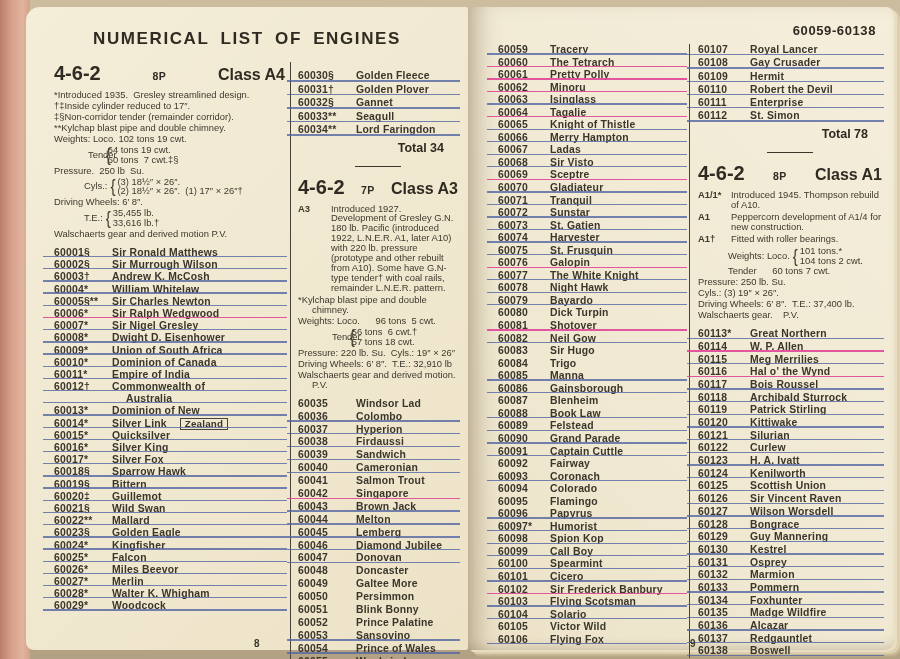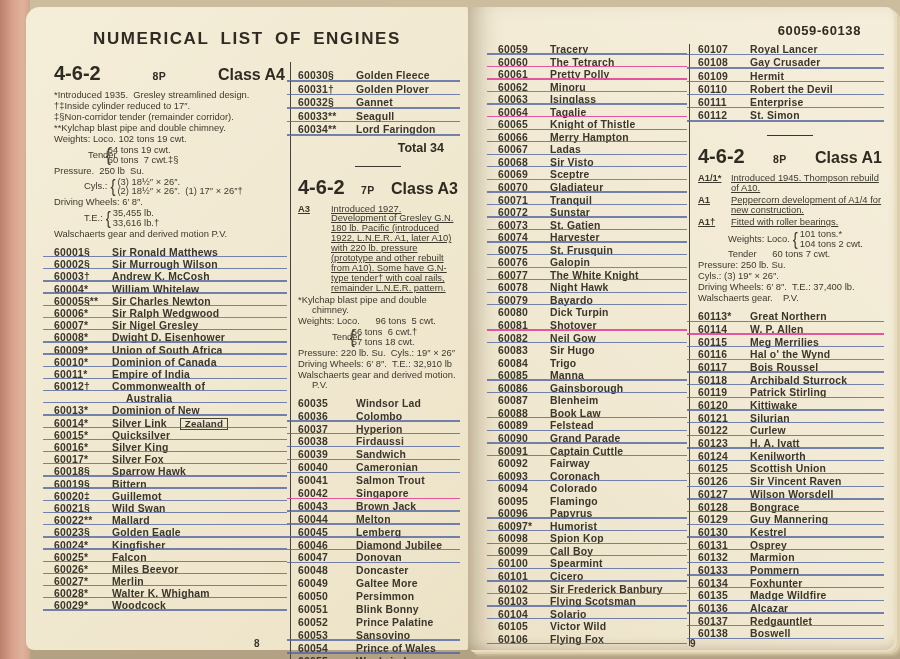--- a/index.html
+++ b/index.html
@@ -25,21 +25,21 @@
   .page-left .colR{flex:1;padding-left:7px;margin-top:8px;}
   .page-right .colL{width:187px;flex:none;padding-right:4px;}
   .page-right .colR{flex:1;padding-left:8px;}
   .class-head{display:flex;align-items:baseline;font-weight:bold;color:#2f2b22;margin-bottom:5px;}
   .ch-wheel{font-size:20px;flex:none;}
   .ch-power{flex:1;text-align:center;font-size:10.5px;letter-spacing:.5px;}
   .ch-class{flex:none;font-size:16px;}
   .specs{font-size:9.4px;line-height:1.06;color:#3d392d;margin-bottom:8px;}
   .sp{white-space:pre-wrap;padding-left:14px;text-indent:-14px;margin:0 0 1px 0;}
   .sp.ind1{padding-left:44px;text-indent:-14px;}
-  .def{display:flex;white-space:normal;padding-left:0;text-indent:0;margin-bottom:2px;text-decoration:underline;}
+  .def{display:flex;white-space:normal;padding-left:0;text-indent:0;margin-bottom:2px;}
   .term{flex:none;min-width:33px;font-weight:bold;}
   .dx{flex:1;}
   .brace{display:flex;align-items:center;padding-left:30px;text-indent:0;white-space:normal;}
   .brace.ind1{padding-left:48px;}
   .blabel{margin-right:3px;}
   .bgl{font-size:15px;transform:scaleY(1.25);margin-right:2px;font-weight:400;}
   .blines{display:flex;flex-direction:column;}
   .blines span{line-height:1.05;white-space:pre;}
   .elist{--rh:12.6px;}
   .row{display:flex;align-items:baseline;position:relative;height:var(--rh);
@@ -47,21 +47,21 @@
   .num{flex:none;width:58px;}
   .page-right .num{width:52px;}
   .nm{flex:none;white-space:nowrap;}
   .nm.cont{padding-left:14px;}
   .boxed{flex:none;border:1.2px solid #47433a;padding:0 4px;margin-left:13px;font-size:9.8px;line-height:1.1;}
   .row::after{content:'';position:absolute;left:-11px;right:-2px;bottom:2px;height:1.3px;display:none;}
   .row.u-b::after{display:block;background:#5265a3;opacity:.8;}
   .row.u-p::after{display:block;background:#df4698;opacity:.9;}
   .total{font-weight:bold;font-size:12.5px;text-align:right;padding-right:14px;margin-top:3px;color:#2f2b22;}
   .secdiv{width:46px;border-top:1.6px solid #3a362c;margin:11px auto 9px auto;}
-  .running-head{position:absolute;top:16px;right:33px;font-weight:bold;font-size:13px;letter-spacing:.6px;color:#2f2b22;}
+  .running-head{position:absolute;top:16px;right:18px;font-weight:bold;font-size:13px;letter-spacing:.6px;color:#2f2b22;}
   .pageno{position:absolute;bottom:1px;font-size:10px;font-weight:bold;color:#3a362c;}
   .page-left .pageno{left:228px;}
   .page-right .pageno{left:222px;}
 </style>
 </head>
 <body>
 
 <div class="photo">
   <div class="cover-strip"></div>
   <div class="spread">
@@ -594,20 +594,21 @@
               </div>
               <div class="row u-b">
                 <span class="num">60111</span>
                 <span class="nm">Enterprise</span>
               </div>
               <div class="row u-b">
                 <span class="num">60112</span>
                 <span class="nm">St. Simon</span>
               </div>
             </div>
+          <div class="total">Total 78</div>
           <div class="secdiv"></div>
           <div class="class-head">
             <span class="ch-wheel">4-6-2</span>
             <span class="ch-power">8P</span>
             <span class="ch-class">Class A1</span>
           </div>
           <div class="specs">
               <div class="sp def">
                 <span class="term">A1/1*</span>
                 <span class="dx">Introduced 1945.  Thompson rebuild of A10.</span>

